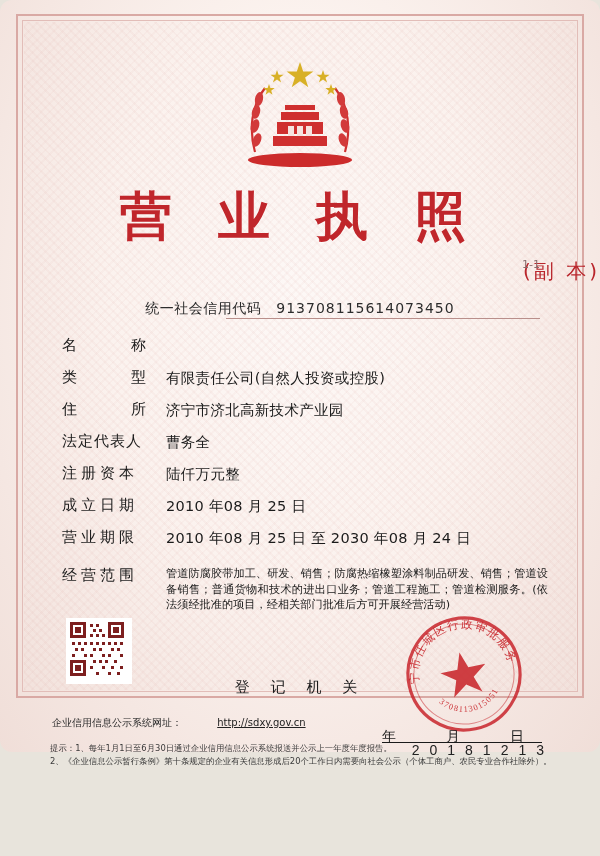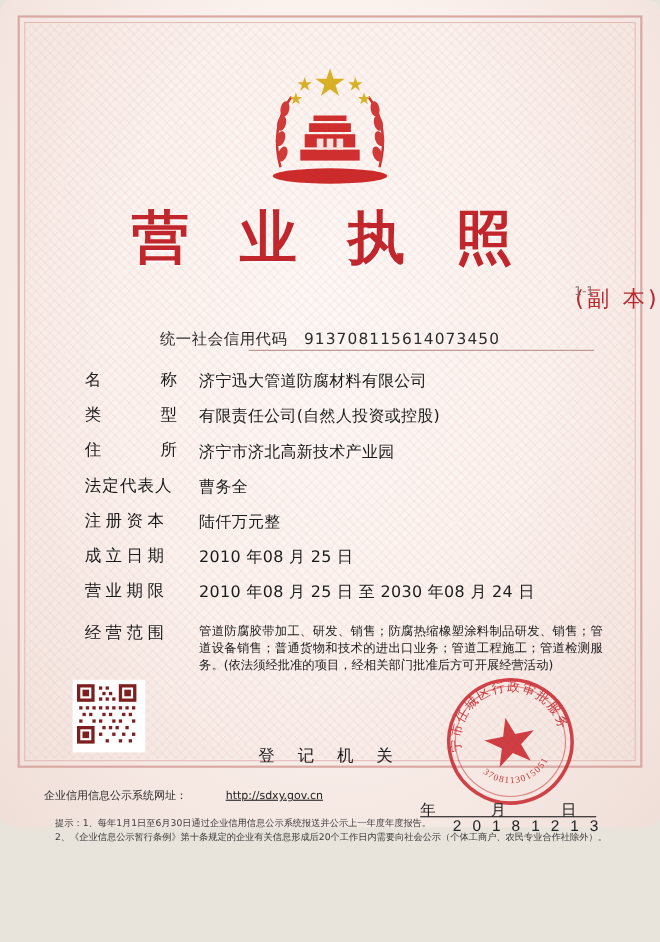--- a/index.html
+++ b/index.html
@@ -70,21 +70,21 @@
     letter-spacing:.5px;
   }
   .credit-line .code{margin-left:10px;letter-spacing:1px;}
   .credit-underline{
     position:absolute;left:226px;right:60px;top:318px;
     border-bottom:1px solid #b98f8b;
   }
 
   
   .fields{
-    position:absolute;left:62px;right:52px;top:336px;margin-left:15px;
+    position:absolute;left:62px;right:52px;top:336px;
   }
   .row{
     display:flex;
     align-items:flex-start;
     margin-bottom:2px;
     min-height:30px;
   }
   .label{
     width:104px;
     flex:0 0 104px;
@@ -146,21 +146,21 @@
 
   .notes{
     position:absolute;left:50px;right:46px;top:742px;
     font-size:8.4px;line-height:12.5px;color:#3a3a3a;
   }
   .notes div{white-space:nowrap;overflow:hidden;}
 
   .footer{
     position:absolute;left:0;right:0;bottom:22px;
     display:flex;justify-content:space-between;
-    padding:0 40px;
+    padding:0 52px;
     font-size:10px;color:#2b2b2b;
     box-sizing:border-box;
   }
   .footer .left{white-space:nowrap;}
   .footer .url{margin-left:32px;text-decoration:underline;color:#222;}
   .footer .right{white-space:nowrap;}
 </style>
 </head>
 <body>
 
@@ -221,21 +221,20 @@
   <div class="credit-line">
     <span>统一社会信用代码</span>
     <span class="code">913708115614073450</span>
   </div>
   <div class="credit-underline"></div>
 
   <div class="fields">
 
     <div class="row">
       <div class="label">名　　称</div>
-      <div class="value">济宁迅大管道防腐材料有限公司</div>
     </div>
 
     <div class="row">
       <div class="label">类　　型</div>
       <div class="value">有限责任公司(自然人投资或控股)</div>
     </div>
 
     <div class="row">
       <div class="label">住　　所</div>
       <div class="value">济宁市济北高新技术产业园</div>

